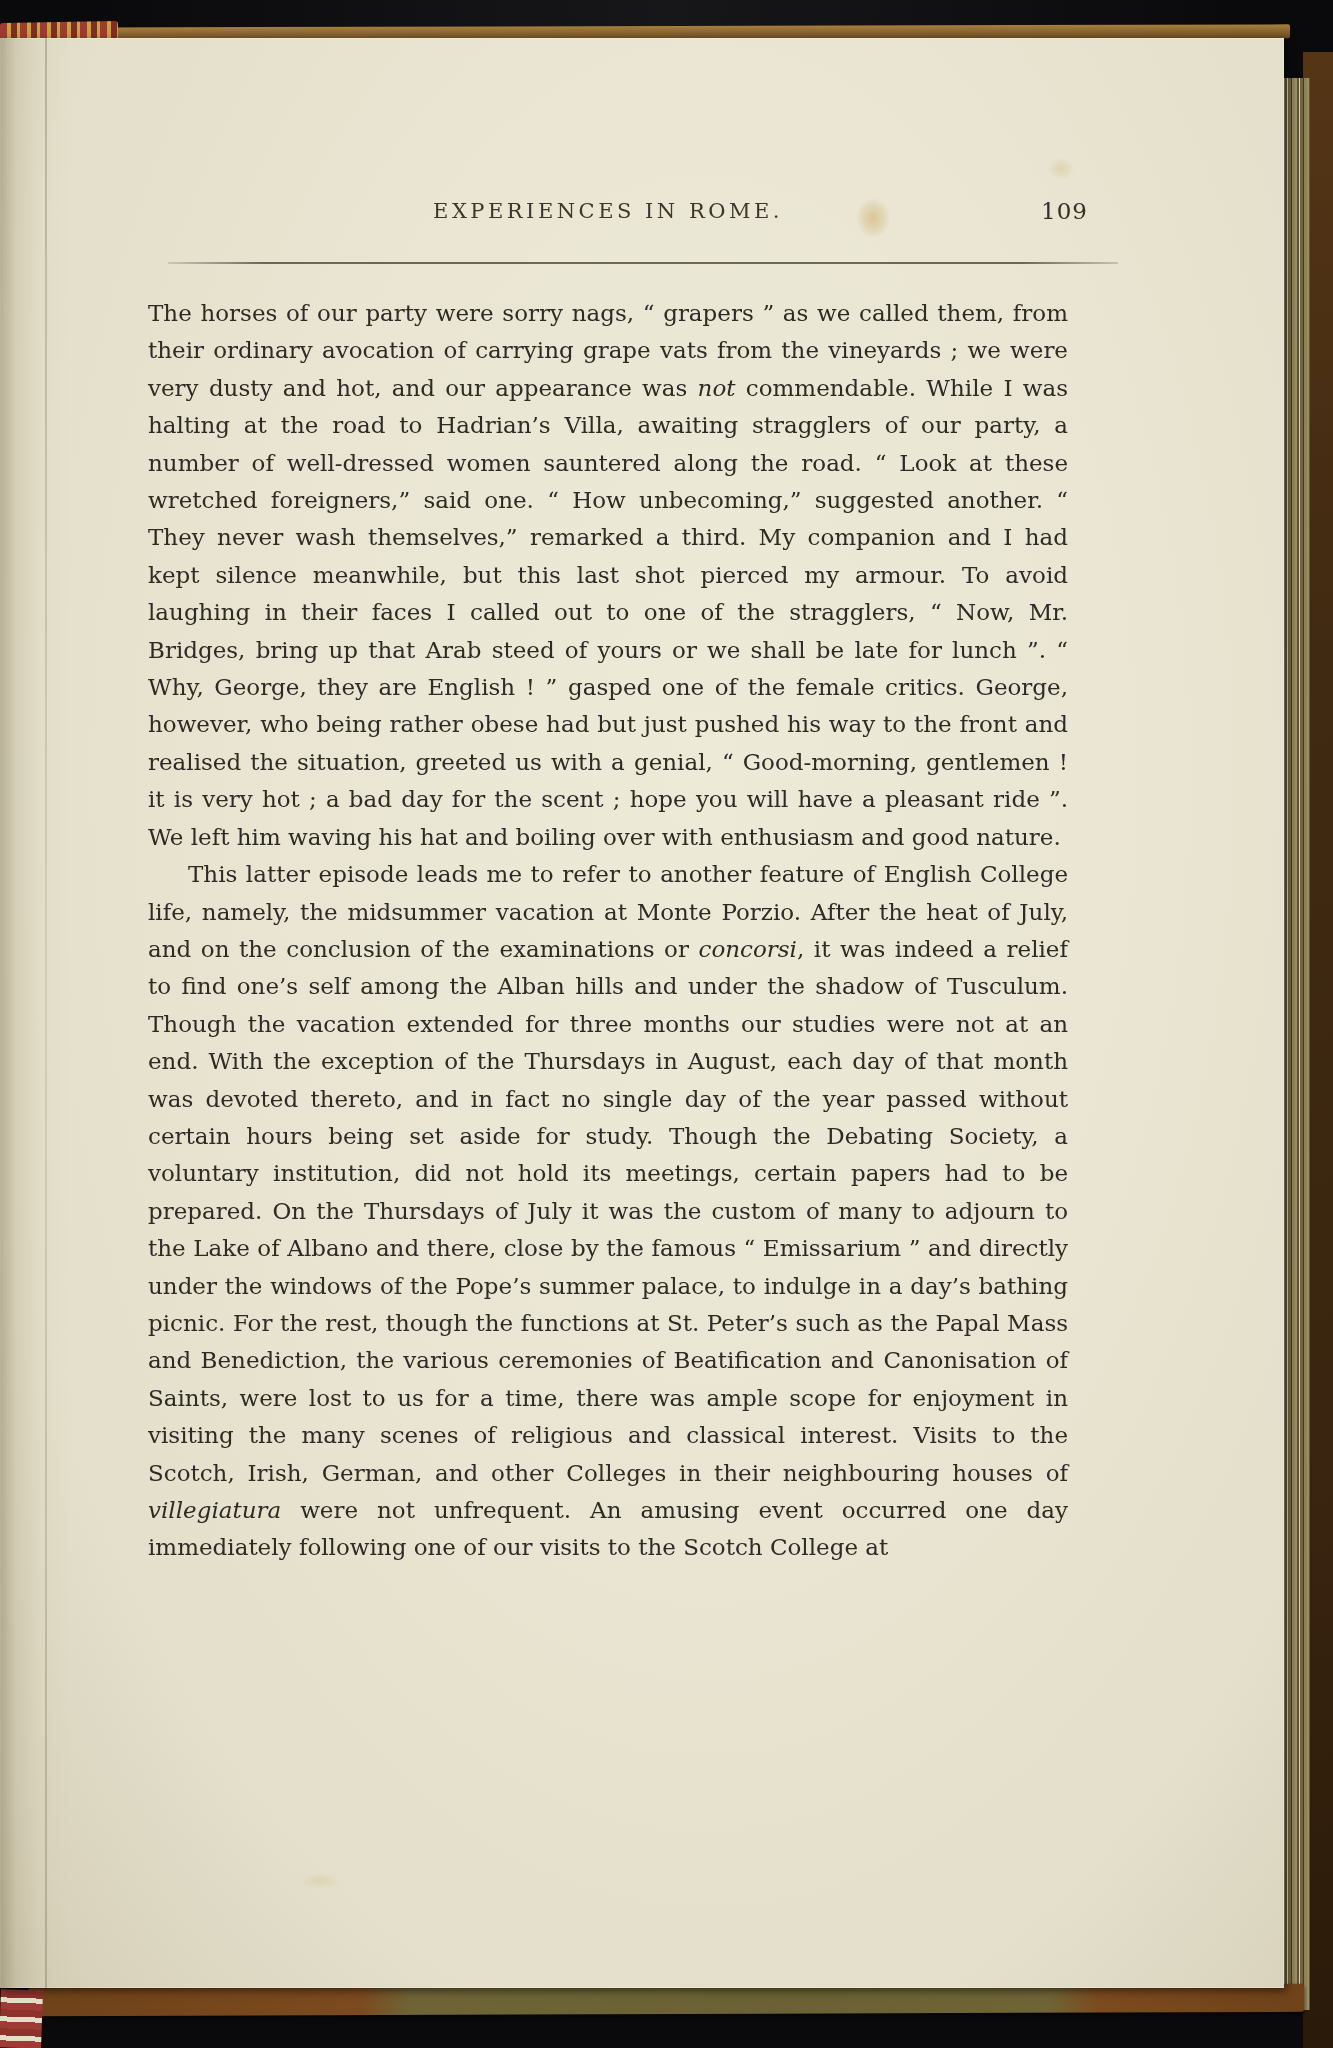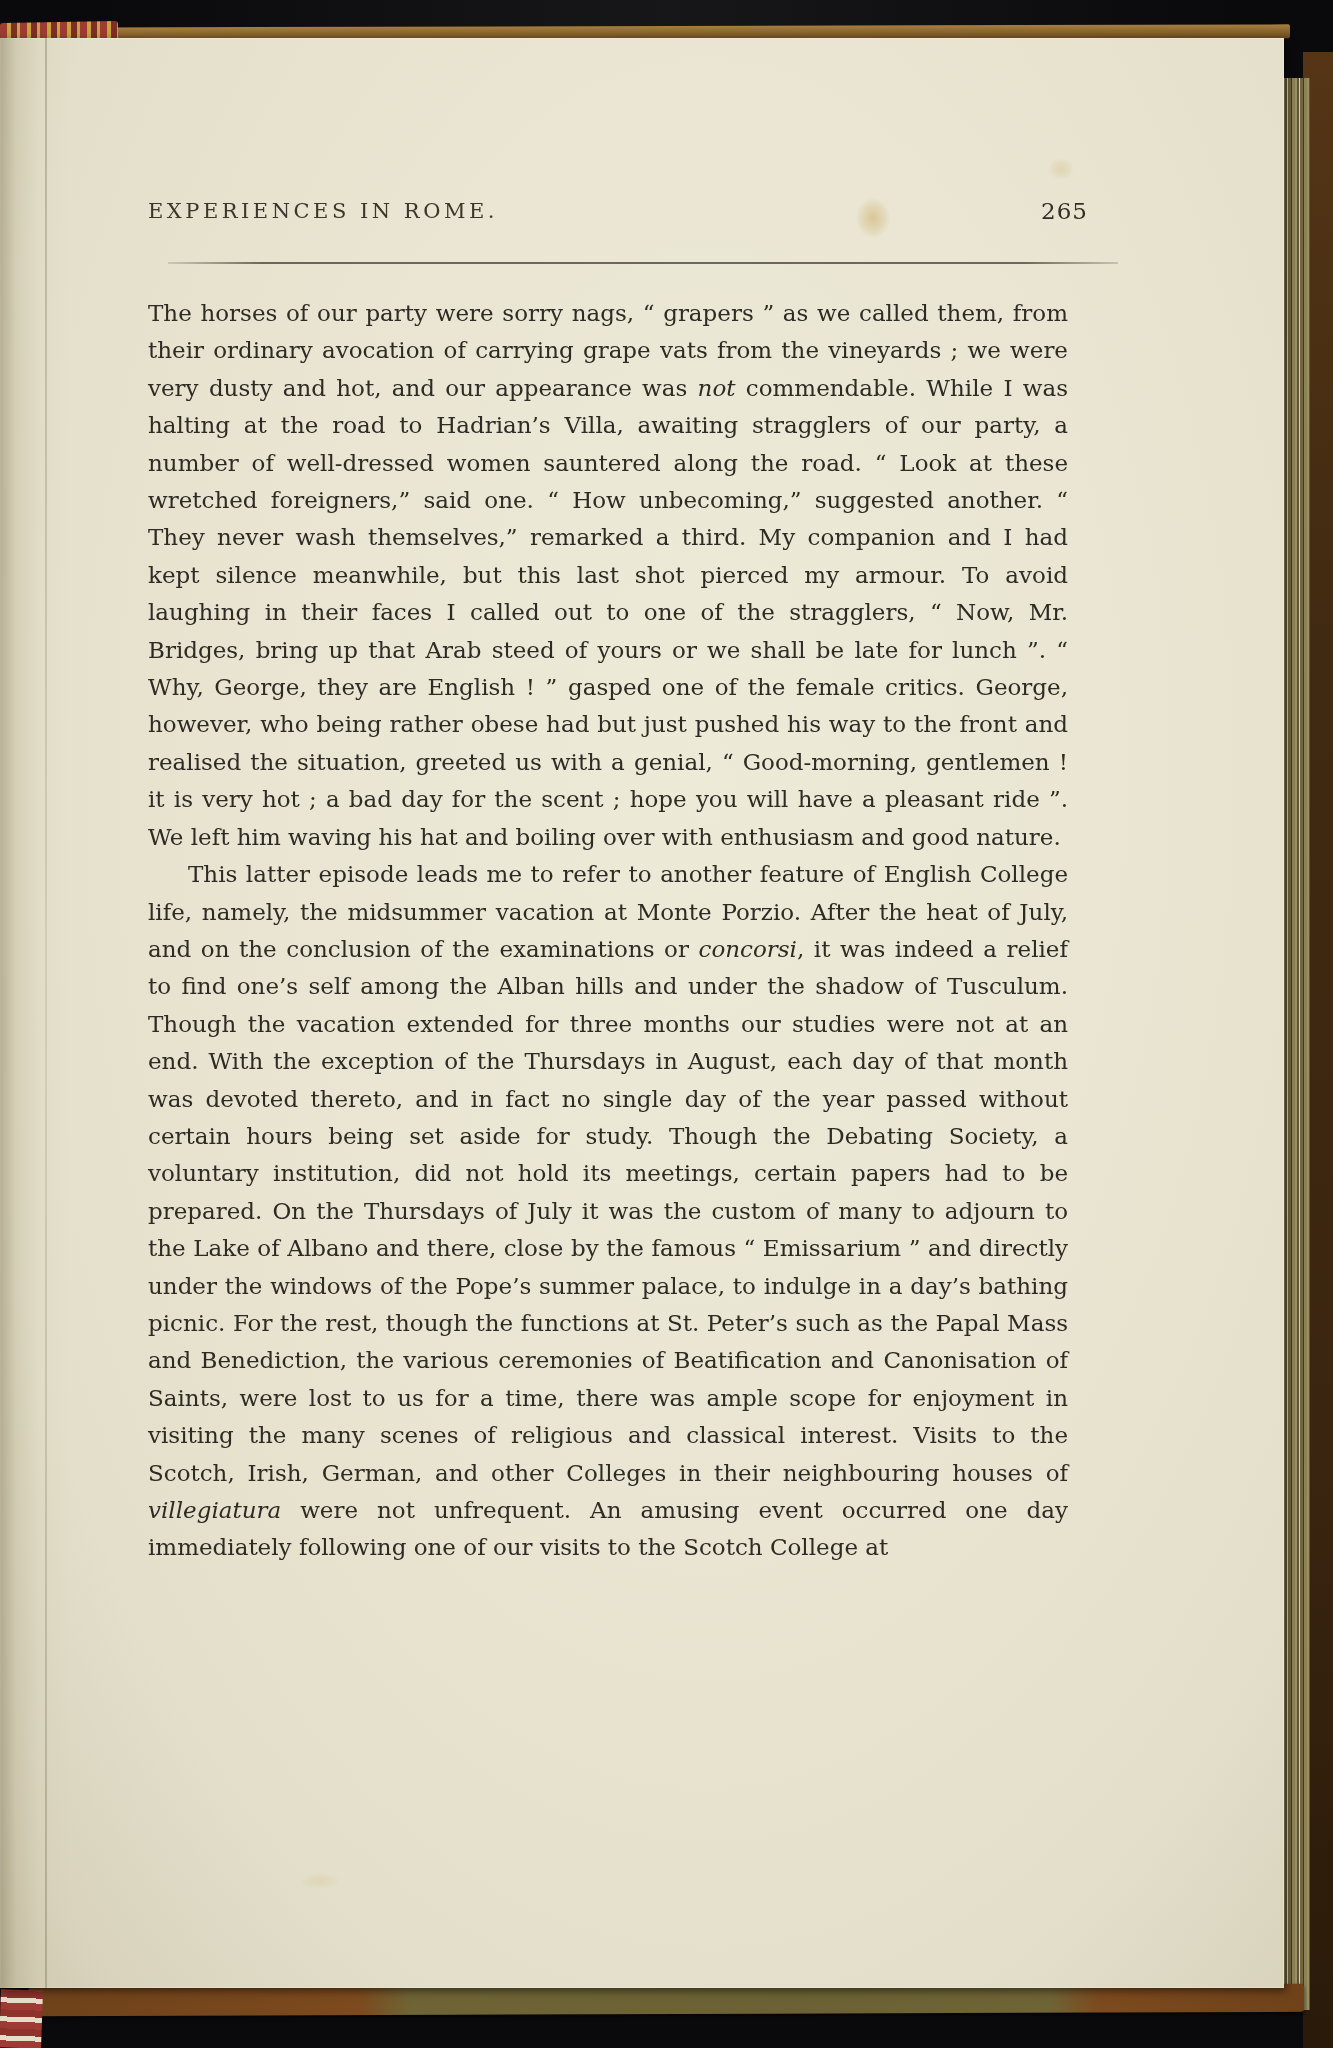--- a/index.html
+++ b/index.html
@@ -60,21 +60,21 @@
       rgba(110,95,60,0.38) 0px, rgba(160,148,112,0.22) 16px,
       rgba(200,192,160,0.10) 40px, rgba(233,229,211,0) 70px);
   }
   .fold-line{
     position:absolute; left:45px; top:0; width:2px; height:100%;
     background:linear-gradient(180deg,
       rgba(95,85,55,0.30) 0%, rgba(95,85,55,0.12) 50%, rgba(95,85,55,0.30) 100%);
   }
   .running-head{
     position:absolute; top:161px; left:148px; width:920px;
-    text-align:left; font-size:21px; letter-spacing:3.5px;
+    text-align:center; font-size:21px; letter-spacing:3.5px;
     color:#3c362c; white-space:nowrap;
   }
   .page-number{
     position:absolute; top:160px; left:988px; width:100px;
     text-align:right; font-size:23px; color:#332e26; letter-spacing:1px;
   }
   .head-rule{
     position:absolute; top:224px; left:168px; width:950px; height:2px;
     background:linear-gradient(90deg,
       rgba(60,54,44,0.15) 0%, rgba(60,54,44,0.72) 10%,
@@ -110,21 +110,21 @@
 
   <div class="page">
     <div class="gutter"></div>
     <div class="fold-line"></div>
 
     <div class="stain s1"></div>
     <div class="stain s2"></div>
     <div class="stain s3"></div>
 
     <div class="running-head">EXPERIENCES IN ROME.</div>
-    <div class="page-number">265</div>
+    <div class="page-number">109</div>
     <div class="head-rule"></div>
 
     <main class="body-text">
         <p class="para"><span>The horses of our party were sorry nags, “ grapers ” as we called them, from their ordinary avocation of carrying grape vats from the vineyards ; we were very dusty and hot, and our appearance was </span><span class="italic">not</span><span> commendable. While I was halting at the road to Hadrian’s Villa, awaiting stragglers of our party, a number of well-dressed women sauntered along the road. “ Look at these wretched foreigners,” said one. “ How unbecoming,” suggested another. “ They never wash themselves,” remarked a third. My companion and I had kept silence meanwhile, but this last shot pierced my armour. To avoid laughing in their faces I called out to one of the stragglers, “ Now, Mr. Bridges, bring up that Arab steed of yours or we shall be late for lunch ”. “ Why, George, they are English ! ” gasped one of the female critics. George, however, who being rather obese had but just pushed his way to the front and realised the situation, greeted us with a genial, “ Good-morning, gentlemen ! it is very hot ; a bad day for the scent ; hope you will have a pleasant ride ”. We left him waving his hat and boiling over with enthusiasm and good nature.</span></p>
         <p class="para indent"><span>This latter episode leads me to refer to another feature of English College life, namely, the midsummer vacation at Monte Porzio. After the heat of July, and on the conclusion of the examinations or </span><span class="italic">concorsi</span><span>, it was indeed a relief to find one’s self among the Alban hills and under the shadow of Tusculum. Though the vacation extended for three months our studies were not at an end. With the exception of the Thursdays in August, each day of that month was devoted thereto, and in fact no single day of the year passed without certain hours being set aside for study. Though the Debating Society, a voluntary institution, did not hold its meetings, certain papers had to be prepared. On the Thursdays of July it was the custom of many to adjourn to the Lake of Albano and there, close by the famous “ Emissarium ” and directly under the windows of the Pope’s summer palace, to indulge in a day’s bathing picnic. For the rest, though the functions at St. Peter’s such as the Papal Mass and Benediction, the various ceremonies of Beatification and Canonisation of Saints, were lost to us for a time, there was ample scope for enjoyment in visiting the many scenes of religious and classical interest. Visits to the Scotch, Irish, German, and other Colleges in their neighbouring houses of </span><span class="italic">villegiatura</span><span> were not unfrequent. An amusing event occurred one day immediately following one of our visits to the Scotch College at</span></p>
       </main>
   </div>
 </div>
 
 </body></html>

